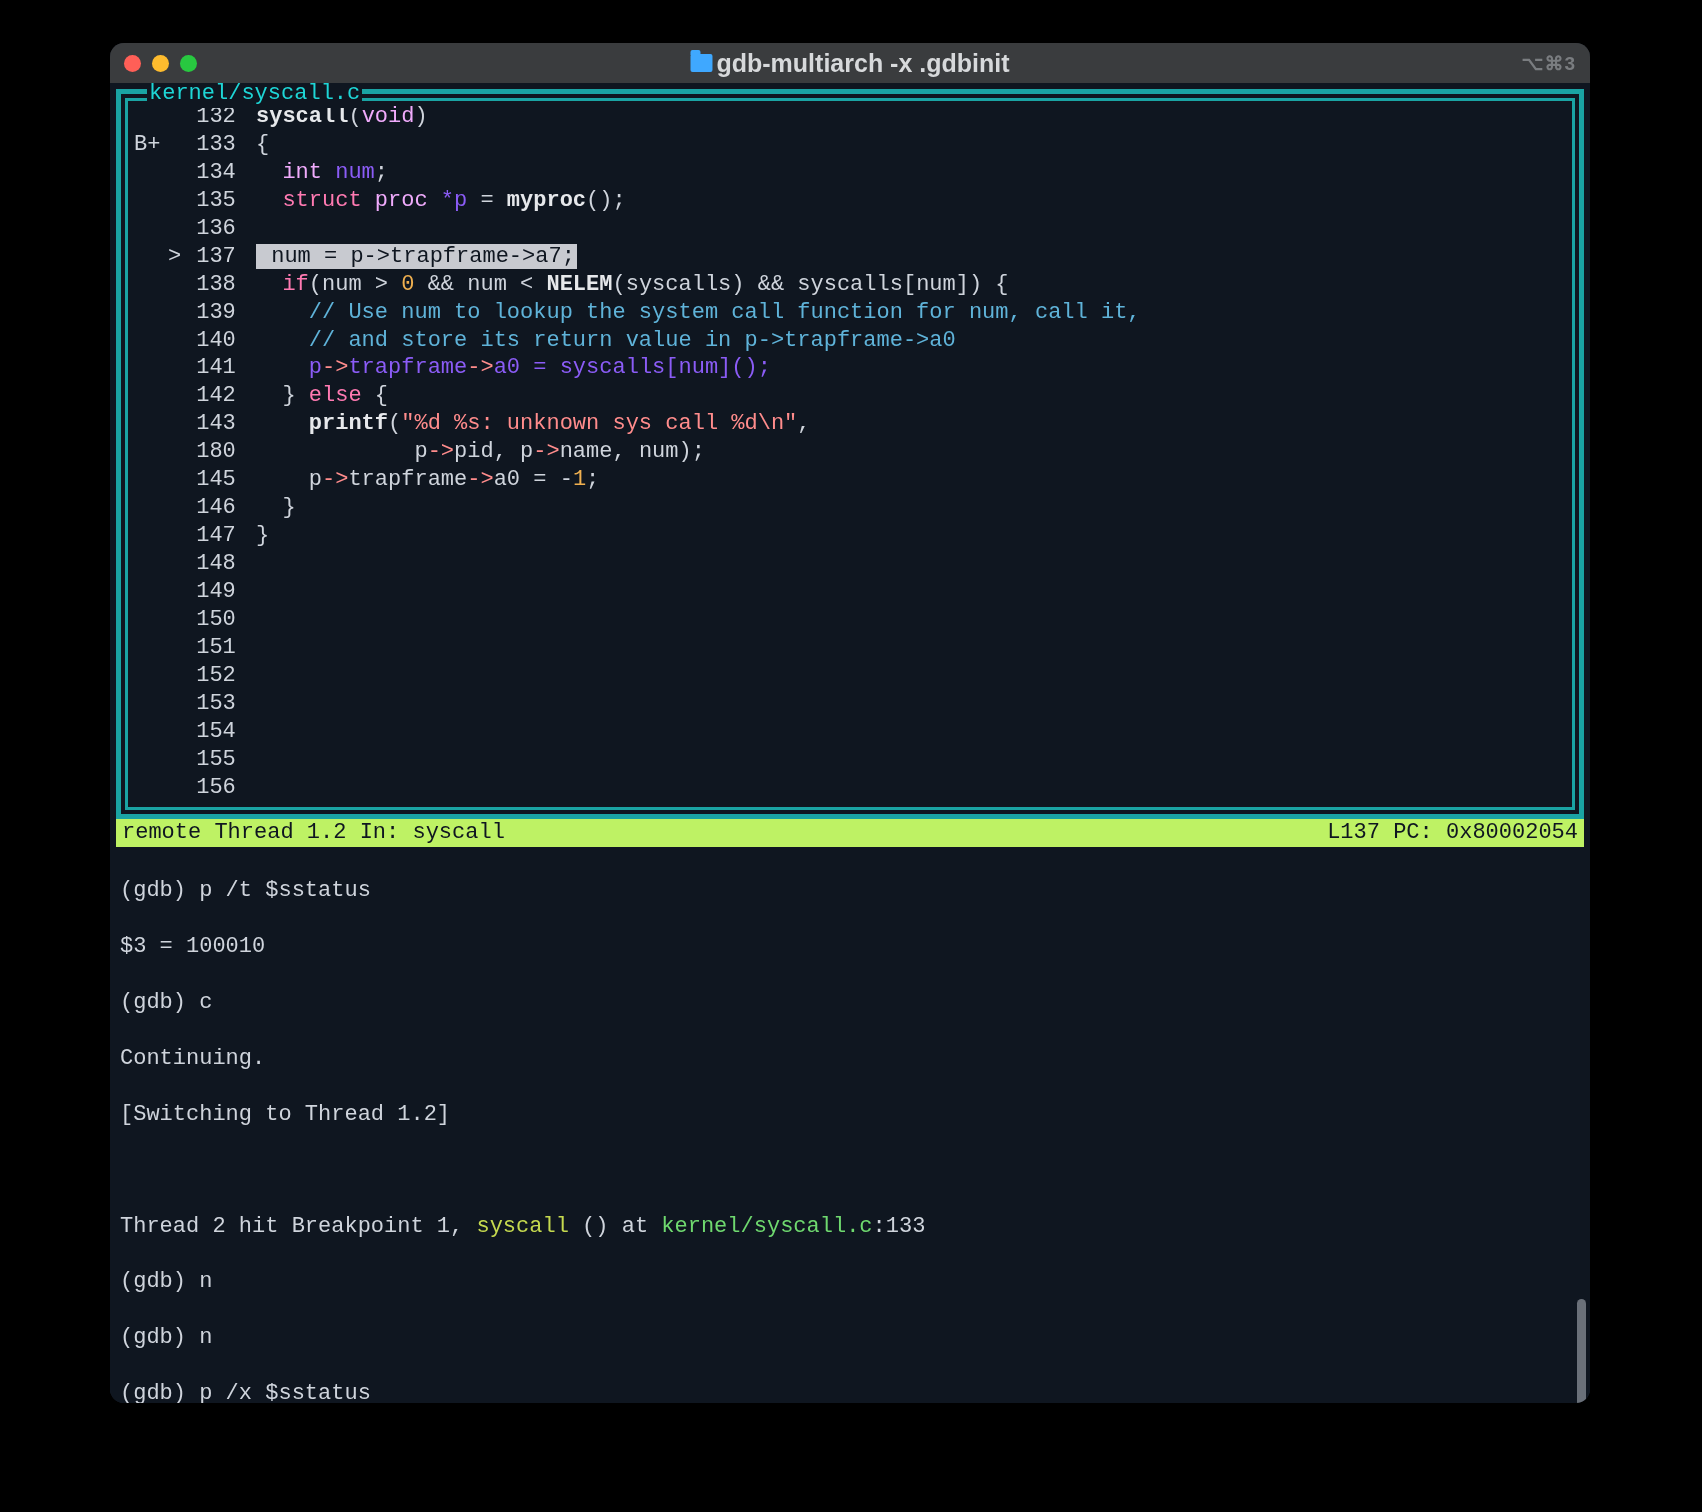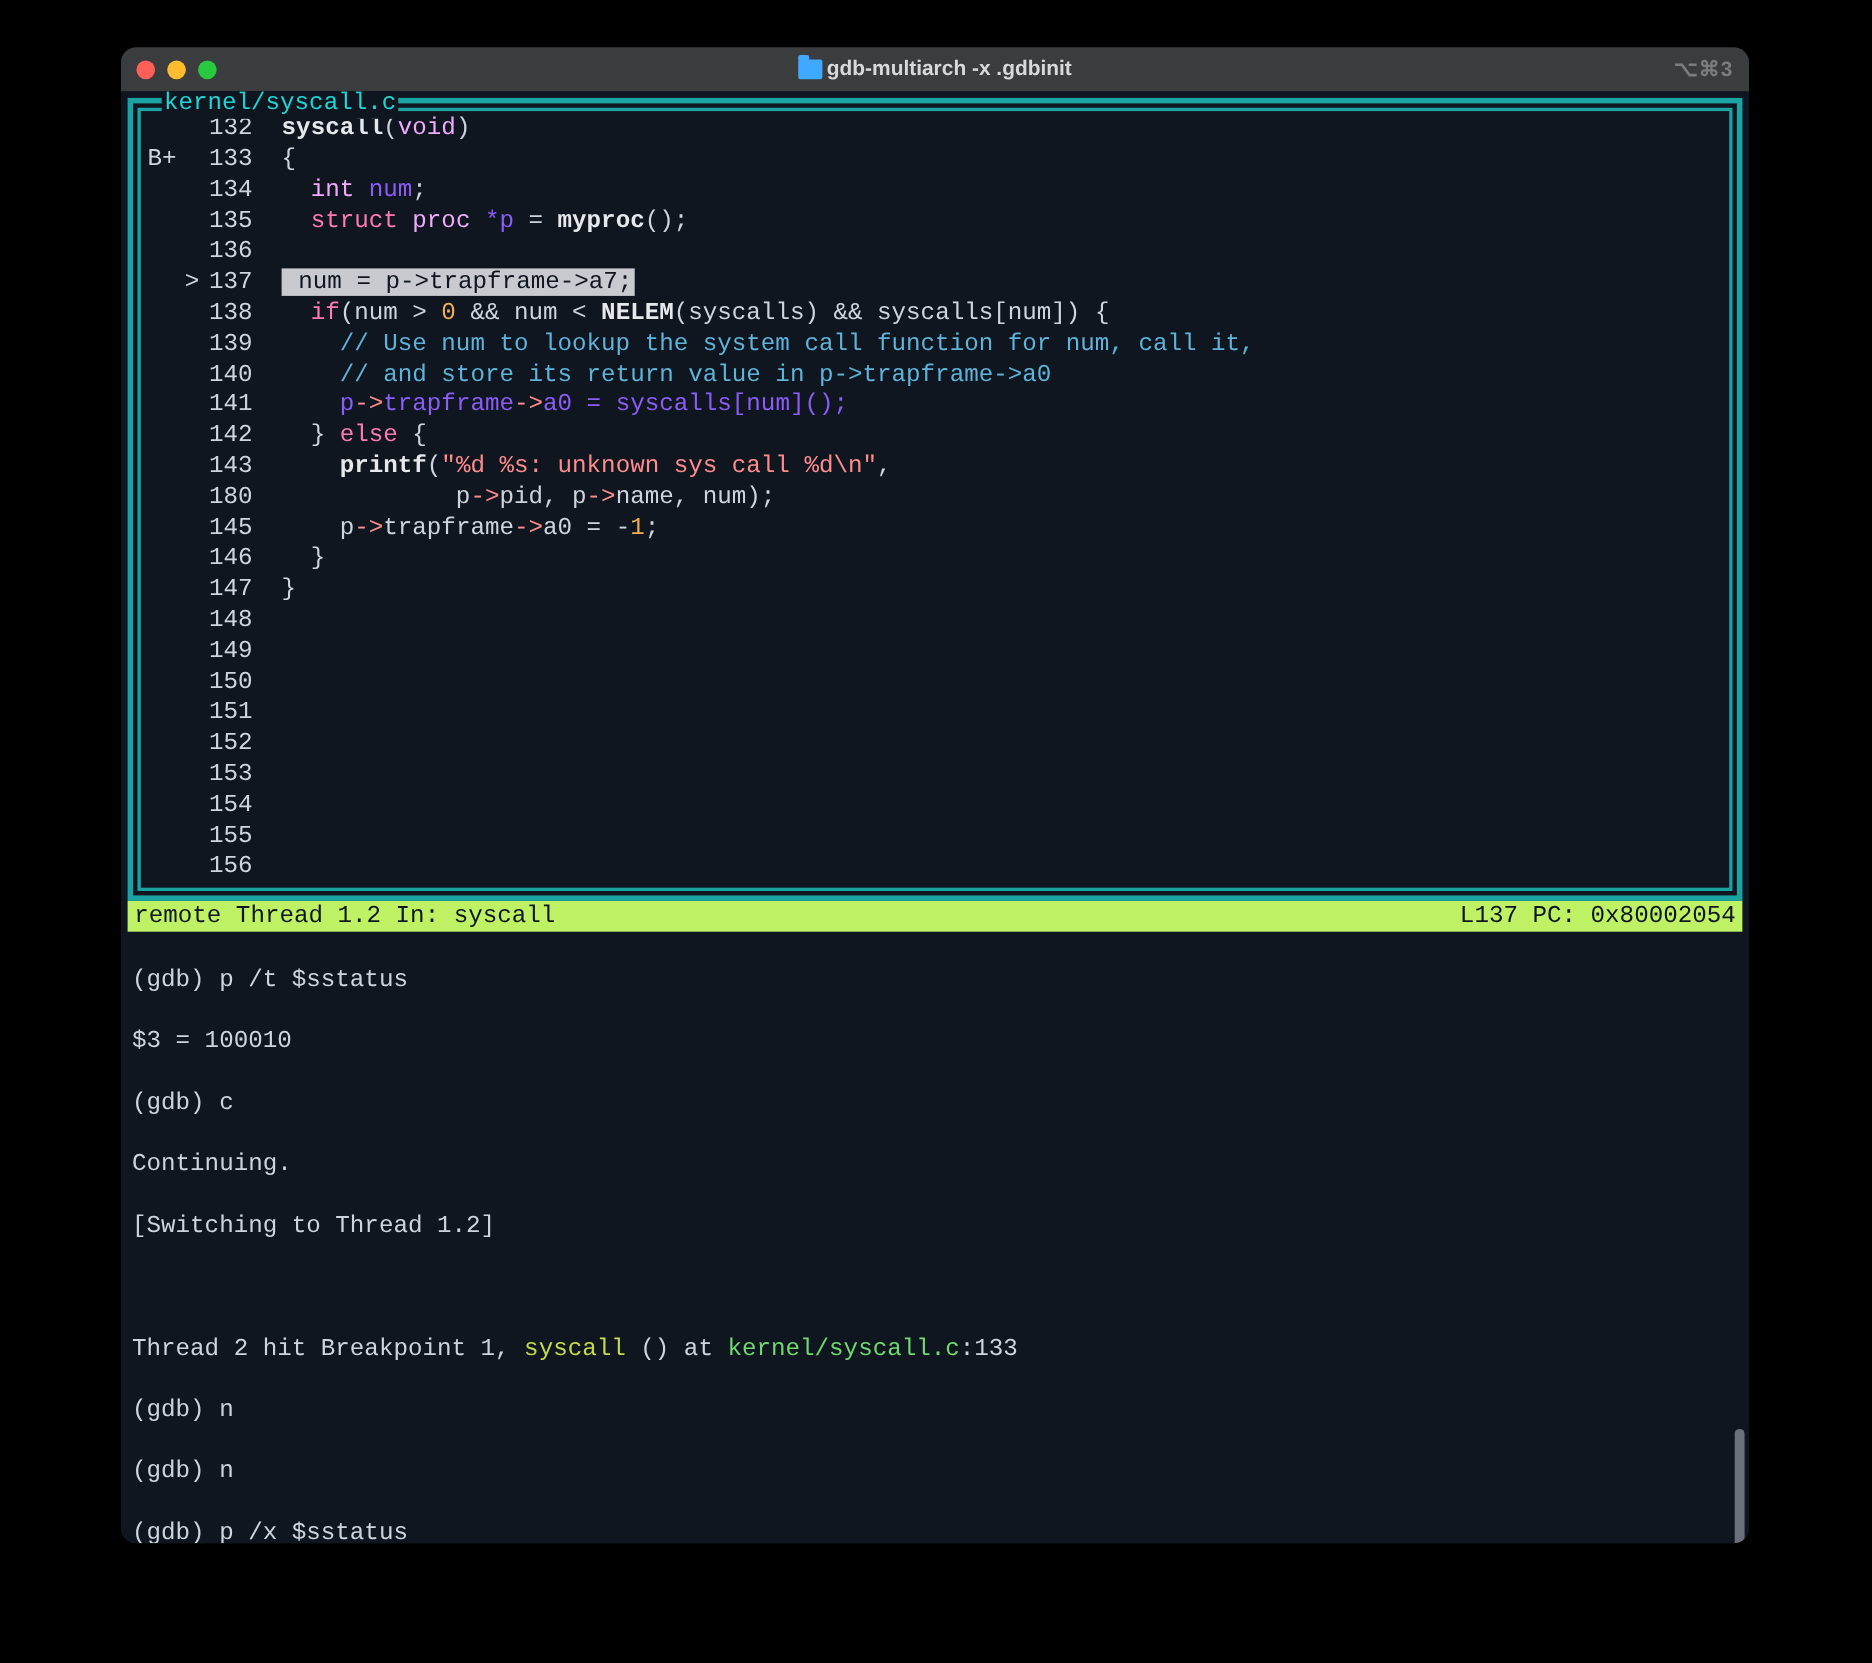--- a/index.html
+++ b/index.html
@@ -42,21 +42,21 @@
   .dot.yellow { background: #febc2e; }
   .dot.green { background: #28c840; }
   .title-center {
     position: absolute;
     left: 50%;
     transform: translateX(-50%);
     display: flex;
     align-items: center;
     gap: 4px;
     color: #d7d9db;
-    font-size: 19px;
+    font-size: 25px;
     font-weight: 600;
     font-family: -apple-system, "Helvetica Neue", Arial, sans-serif;
   }
   .folder-icon {
     width: 22px; height: 18px;
     background: #3fa8ff;
     border-radius: 2px;
     position: relative;
   }
   .folder-icon::before {
@@ -140,21 +140,21 @@
     color: #1ed6d6;
     padding: 0 2px;
     font-weight: 500;
   }
   .code-row {
     display: flex;
     white-space: pre;
   }
   .gut-bp { width: 34px; color: #cfd4dc; }
   .gut-cur { width: 22px; color: #cfd4dc; }
-  .ln { width: 66px; text-align: left; color: #cfd4dc; padding-right: 14px; }
+  .ln { width: 66px; text-align: center; color: #cfd4dc; padding-right: 14px; }
   .code { flex: 1; }
   .kw { color: #ff7ab2; }
   .type { color: #f0abfc; }
   .fn { color: #e6e8eb; font-weight: bold; }
   .fn2 { color: #e6e8eb; font-weight: bold; }
   .id { color: #8b5cf6; }
   .num { color: #f0b050; }
   .str { color: #ff8c8c; }
   .cmt { color: #5fb3d9; }
   .punct { color: #cfd4dc; }

